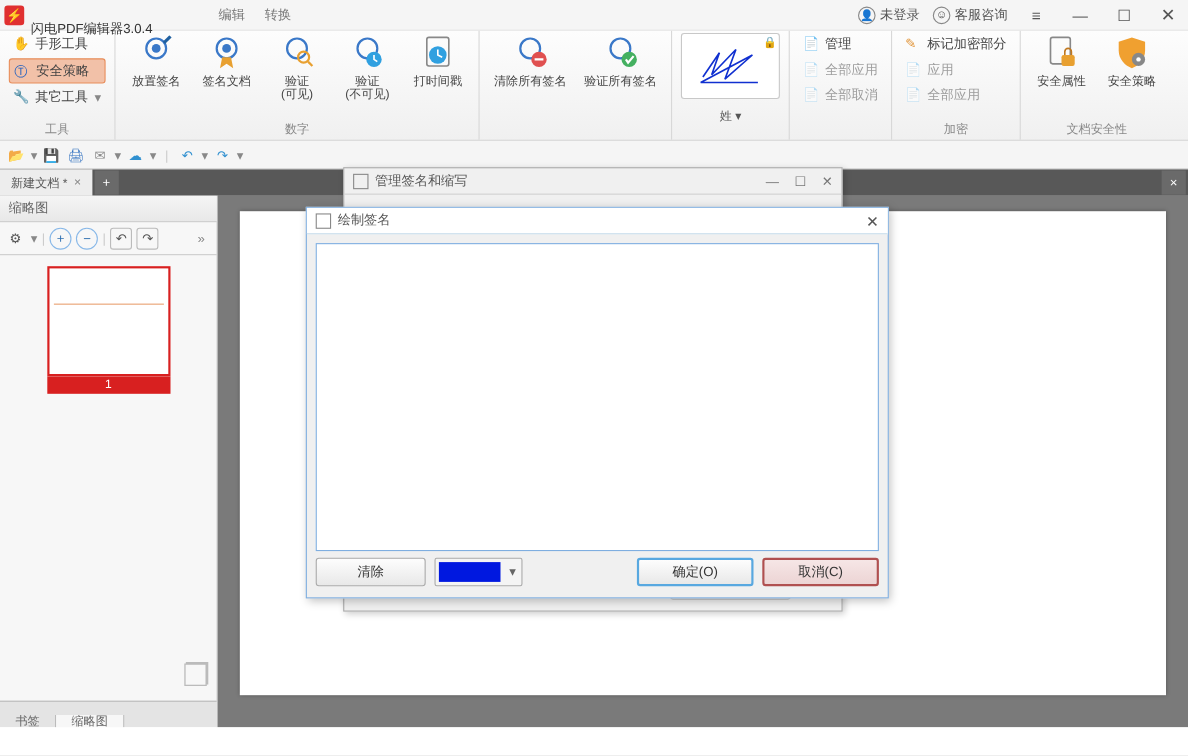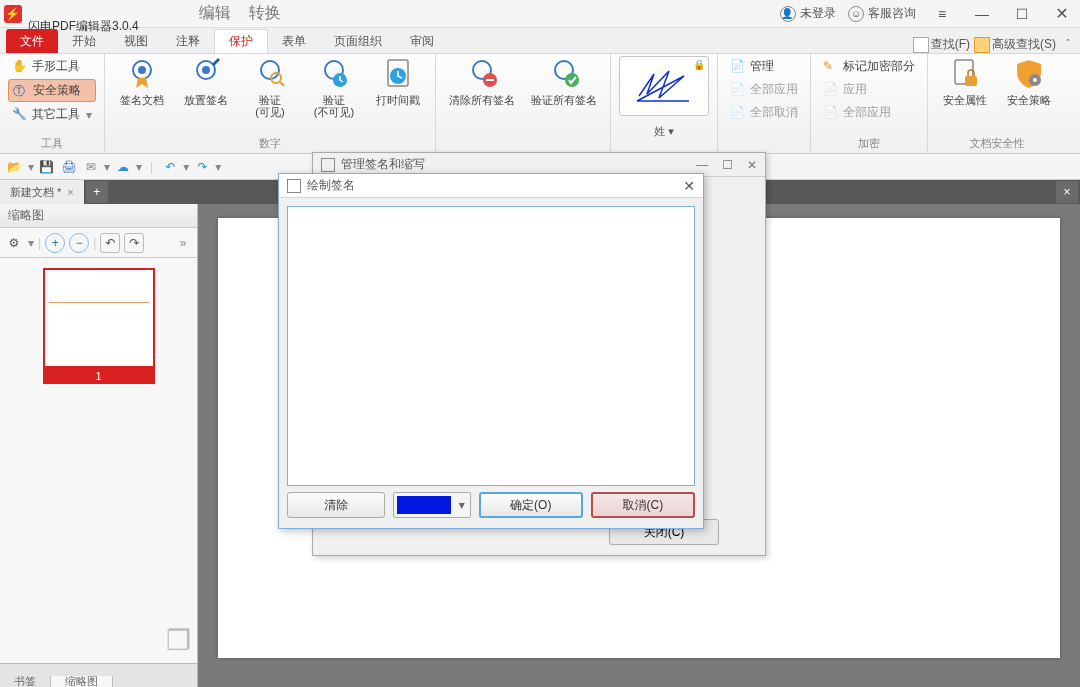--- a/index.html
+++ b/index.html
@@ -4,21 +4,21 @@
 <style>
 * { margin:0; padding:0; box-sizing:border-box; font-family:"Microsoft YaHei","Segoe UI",sans-serif; }
 body { width:1080px; height:687px; background:#ccc; overflow:hidden; position:relative; font-size:12px; }
 .window { width:1080px; height:687px; background:#fff; position:relative; }
 
 
 .titlebar { height:28px; background:#f5f5f5; display:flex; align-items:center; padding:0 4px; border-bottom:1px solid #e0e0e0; }
 .app-icon { width:18px; height:18px; background:#e03030; border-radius:3px; display:flex; align-items:center; justify-content:center; color:#fff; font-size:12px; font-weight:bold; margin-right:6px; }
 .app-title { font-size:12px; color:#333;margin-top:25px; }
 .top-mid { margin-left:60px; display:flex; gap:18px; }
-.top-mid span { color:#777; font-size:16px; cursor:pointer; }
+.top-mid span { color:#777; font-size:12px; cursor:pointer; }
 .top-right { margin-left:auto; display:flex; align-items:center; gap:12px; }
 .tr-item { display:flex; align-items:center; gap:4px; color:#555; }
 .tr-ico { width:16px; height:16px; border:1px solid #888; border-radius:50%; display:inline-flex; align-items:center; justify-content:center; font-size:10px; }
 .win-btn { width:28px; height:22px; display:flex; align-items:center; justify-content:center; font-size:14px; color:#555; }
 .win-btn.close { font-size:16px; }
 
 
 .ribbon-tabs { height:26px; background:#f0f0f0; display:flex; align-items:flex-end; padding-left:6px; border-bottom:1px solid #d8d8d8; }
 .rtab { height:24px; padding:0 14px; display:flex; align-items:center; color:#555; font-size:12px; cursor:pointer; }
 .rtab.file { background:#d82020; color:#fff; border-radius:3px 3px 0 0; }
@@ -76,21 +76,21 @@
 
 
 .dlg-manage { position:absolute; left:312px; top:152px; width:454px; height:404px; background:#f0f0f0; border:1px solid #aaa; box-shadow:2px 2px 6px rgba(0,0,0,.2); }
 .dlg-manage-title { height:24px; display:flex; align-items:center; padding:0 8px; gap:6px; border-bottom:1px solid #d0d0d0; }
 .dlg-manage-title .ti { width:14px; height:14px; border:1px solid #888; }
 .dlg-manage-title .txt { font-size:12px; color:#555; }
 .dlg-manage-title .wb { margin-left:auto; display:flex; gap:14px; color:#777; }
 .dlg-manage-close { position:absolute; bottom:10px; left:50%; transform:translateX(70px); width:110px; height:26px; border:1px solid #aaa; background:#e8e8e8; border-radius:3px; display:flex; align-items:center; justify-content:center; font-size:12px; }
 
 
-.dlg-draw { position:absolute; left:278px; top:173px; width:426px; height:356px; background:#f0f0f0; border:1px solid #7faee0; box-shadow:2px 2px 8px rgba(0,0,0,.25); }
+.dlg-draw { position:absolute; left:278px; top:188px; width:530px; height:356px; background:#f0f0f0; border:1px solid #7faee0; box-shadow:2px 2px 8px rgba(0,0,0,.25); }
 .dlg-draw-title { height:24px; background:#fff; display:flex; align-items:center; padding:0 8px; gap:6px; border-bottom:1px solid #c8dcec; }
 .dlg-draw-title .ti { width:14px; height:14px; border:1px solid #888; }
 .dlg-draw-title .txt { font-size:12px; color:#555; }
 .dlg-draw-title .x { margin-left:auto; color:#555; font-size:14px; }
 .dlg-draw-canvas { margin:8px 8px 6px 8px; height:280px; background:#fff; border:1px solid #7faee0; }
 .dlg-draw-footer { display:flex; align-items:center; padding:0 8px 8px 8px; gap:8px; }
 .dlg-btn { height:26px; border:1px solid #aaa; background:linear-gradient(#fdfdfd,#e8e8e8); border-radius:3px; display:flex; align-items:center; justify-content:center; font-size:12px; color:#333; padding:0 24px; }
 .dlg-btn.clear { width:100px; }
 .color-pick { width:80px; height:26px; border:1px solid #aaa; background:#f4f4f4; display:flex; align-items:center; border-radius:2px; }
 .color-swatch { flex:1; margin:3px; background:#0018e0; height:18px; }
@@ -122,41 +122,20 @@
         <span class="tr-ico">☺</span>
         <span>客服咨询</span>
       </div>
       <div class="win-btn">≡</div>
       <div class="win-btn">—</div>
       <div class="win-btn">☐</div>
       <div class="win-btn close">✕</div>
     </div>
   </div>
 
-  <div class="ribbon-tabs">
-    <div class="rtab file">文件</div>
-    <div class="rtab">开始</div>
-    <div class="rtab">视图</div>
-    <div class="rtab">注释</div>
-    <div class="rtab active">保护</div>
-    <div class="rtab">表单</div>
-    <div class="rtab">页面组织</div>
-    <div class="rtab">审阅</div>
-    <div class="ribbon-right">
-      <div class="rr-item">
-          <span class="rr-ico" style="background:#fff;border-color:#aaa"></span>
-          <span>查找(F)</span>
-        </div>
-      <div class="rr-item">
-          <span class="rr-ico"></span>
-          <span>高级查找(S)</span>
-        </div>
-      <span style="color:#888;margin-left:6px">ˆ</span>
-    </div>
-  </div>
 
   <div class="ribbon">
 
     <div class="rgroup">
       <div class="rgroup-body">
         <div class="vert-stack">
           <div class="rbtn-sm">
               <span class="ico">✋</span>
               <span>手形工具</span>
             </div>
@@ -173,31 +152,31 @@
       </div>
       <div class="rgroup-caption">工具</div>
     </div>
 
     <div class="rgroup">
       <div class="rgroup-body">
         <div class="rbtn-lg">
             <svg class="seal">
               <circle cx="16" cy="12" r="9" fill="none" stroke="#3a78c8" stroke-width="2"></circle>
               <circle cx="16" cy="12" r="4" fill="#3a78c8"></circle>
+              <path d="M22 6 L28 0 L30 2 L24 8" fill="#2060a0"></path>
+            </svg>
+            <span>放置签名</span>
+          </div>
+        <div class="rbtn-lg">
+            <svg class="seal">
+              <circle cx="16" cy="12" r="9" fill="none" stroke="#3a78c8" stroke-width="2"></circle>
+              <circle cx="16" cy="12" r="4" fill="#3a78c8"></circle>
               <path d="M12 20 L10 30 L16 26 L22 30 L20 20" fill="#e8a030"></path>
             </svg>
             <span>签名文档</span>
-          </div>
-        <div class="rbtn-lg">
-            <svg class="seal">
-              <circle cx="16" cy="12" r="9" fill="none" stroke="#3a78c8" stroke-width="2"></circle>
-              <circle cx="16" cy="12" r="4" fill="#3a78c8"></circle>
-              <path d="M22 6 L28 0 L30 2 L24 8" fill="#2060a0"></path>
-            </svg>
-            <span>放置签名</span>
           </div>
         <div class="rbtn-lg">
             <svg class="seal">
               <circle cx="16" cy="12" r="9" fill="none" stroke="#3a78c8" stroke-width="2"></circle>
               <circle cx="22" cy="20" r="5" fill="none" stroke="#e8a030" stroke-width="2"></circle>
               <line x1="26" y1="24" x2="30" y2="28" stroke="#e8a030" stroke-width="2"></line>
             </svg>
             <span style="white-space:pre-line">验证
 (可见)</span>
           </div>

